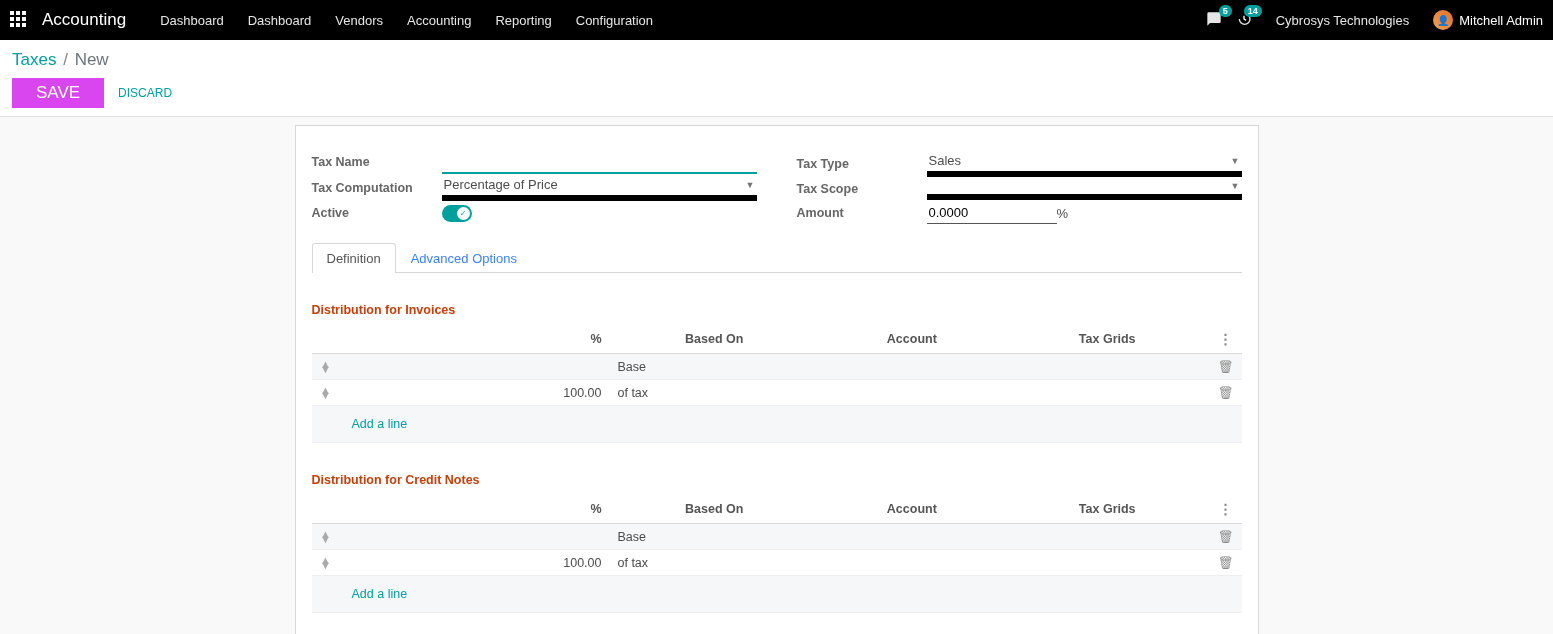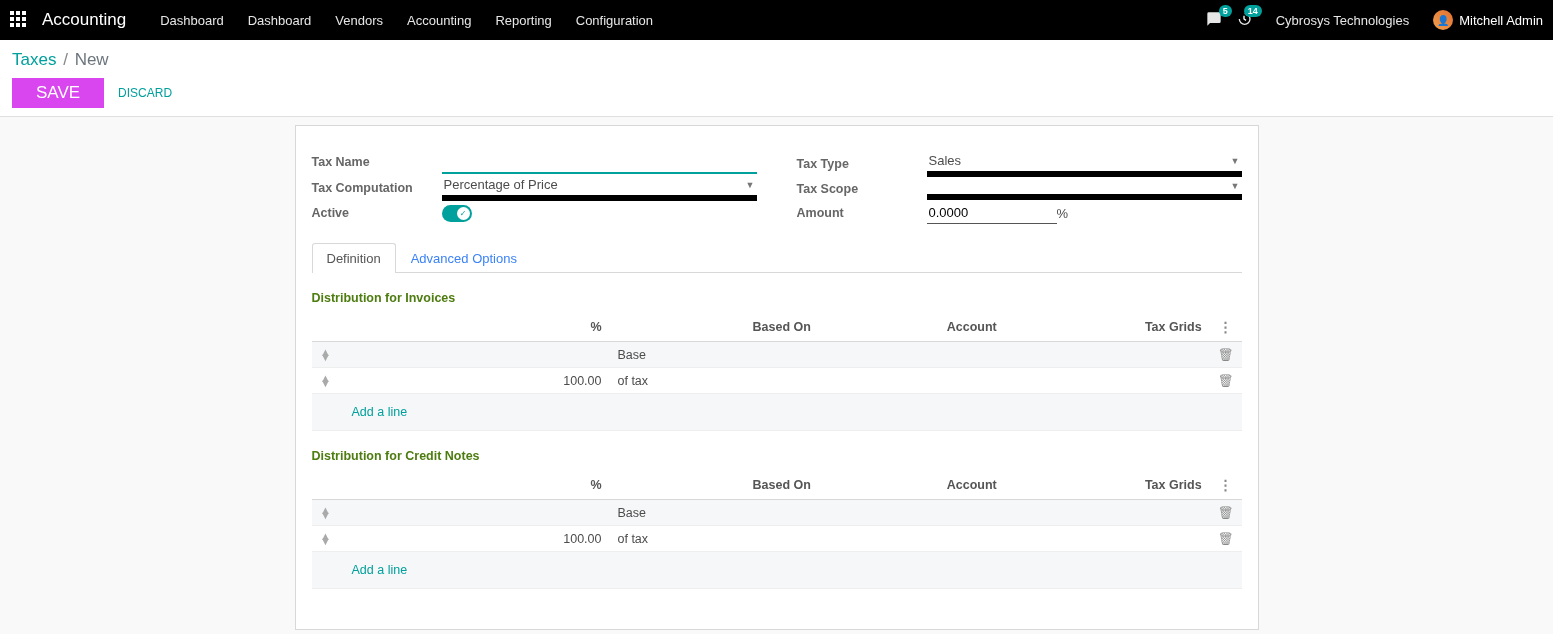--- a/index.html
+++ b/index.html
@@ -46,23 +46,23 @@
   .input-amount { width: 130px; border: none; border-bottom: 1px solid #555; padding: 3px 2px; font-size: 13px; outline: none; text-align: left; }
   .toggle { width: 30px; height: 17px; background: #00A09D; border-radius: 10px; position: relative; cursor: pointer; }
   .toggle .knob { position: absolute; right: 2px; top: 2px; width: 13px; height: 13px; background: #fff; border-radius: 50%; display: flex; align-items: center; justify-content: center; font-size: 8px; color: #00A09D; }
   
   
   .tabs { display: flex; border-bottom: 1px solid #d8d8d8; margin-top: 18px; }
   .tab { padding: 7px 14px; font-size: 13px; color: #3b82f6; cursor: pointer; border: 1px solid transparent; border-bottom: none; margin-bottom: -1px; }
   .tab.active { color: #555; border-color: #d8d8d8; background: #fff; border-radius: 3px 3px 0 0; }
   
   
-  .section-title { font-weight: 600; font-size: 12.5px; color: #4d7c0f; margin: 18px 0 8px 0; }
+  .section-title { font-weight: 600; font-size: 12.5px; color: #c2410c; margin: 30px 0 8px 0; }
   .dist-table { width: 100%; border-collapse: collapse; }
-  .dist-table th { text-align: right; padding: 6px 8px; font-size: 12.5px; font-weight: 600; color: #555; border-bottom: 1px solid #d8d8d8; }
+  .dist-table th { text-align: center; padding: 6px 8px; font-size: 12.5px; font-weight: 600; color: #555; border-bottom: 1px solid #d8d8d8; }
   .dist-table th.pct { text-align: right; width: 270px; }
   .dist-table th.handle-col { width: 28px; }
   .dist-table th.trash-col { width: 30px; text-align: center; }
   .dist-table td { padding: 5px 8px; font-size: 12.5px; border-bottom: 1px solid #eee; }
   .dist-table tr.data-row { background: #f6f7f8; }
   .dist-table tr.data-row:nth-child(even) { background: #fff; }
   .dist-table td.pct { text-align: right; }
   .handle { color: #aaa; cursor: grab; font-size: 11px; display: flex; flex-direction: column; line-height: 5px; align-items: center; }
   .trash { color: #888; cursor: pointer; font-size: 13px; text-align: center; }
   .kebab { color: #888; cursor: pointer; font-size: 14px; }

